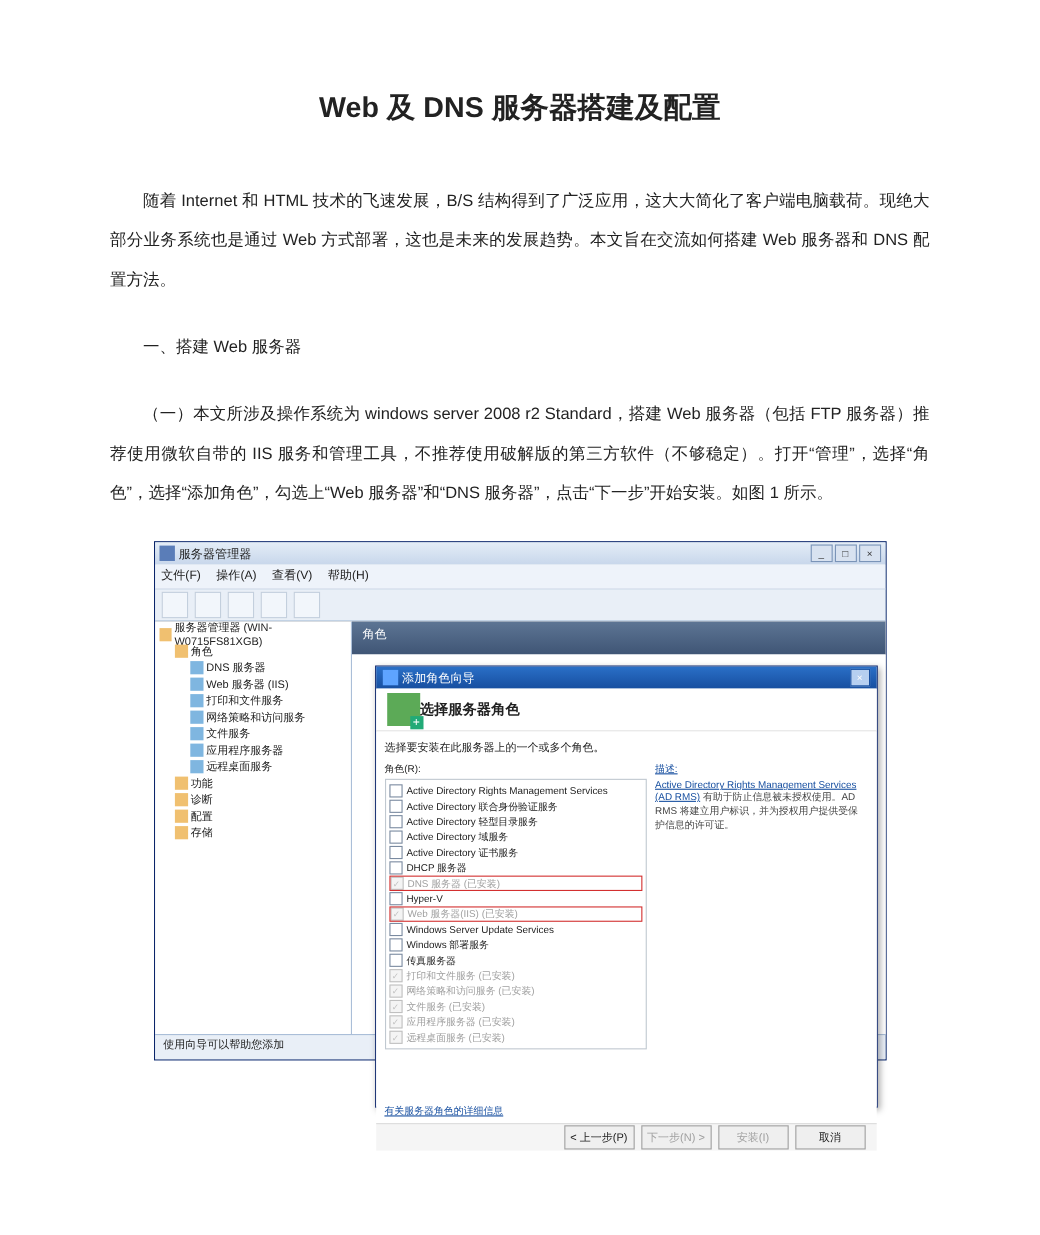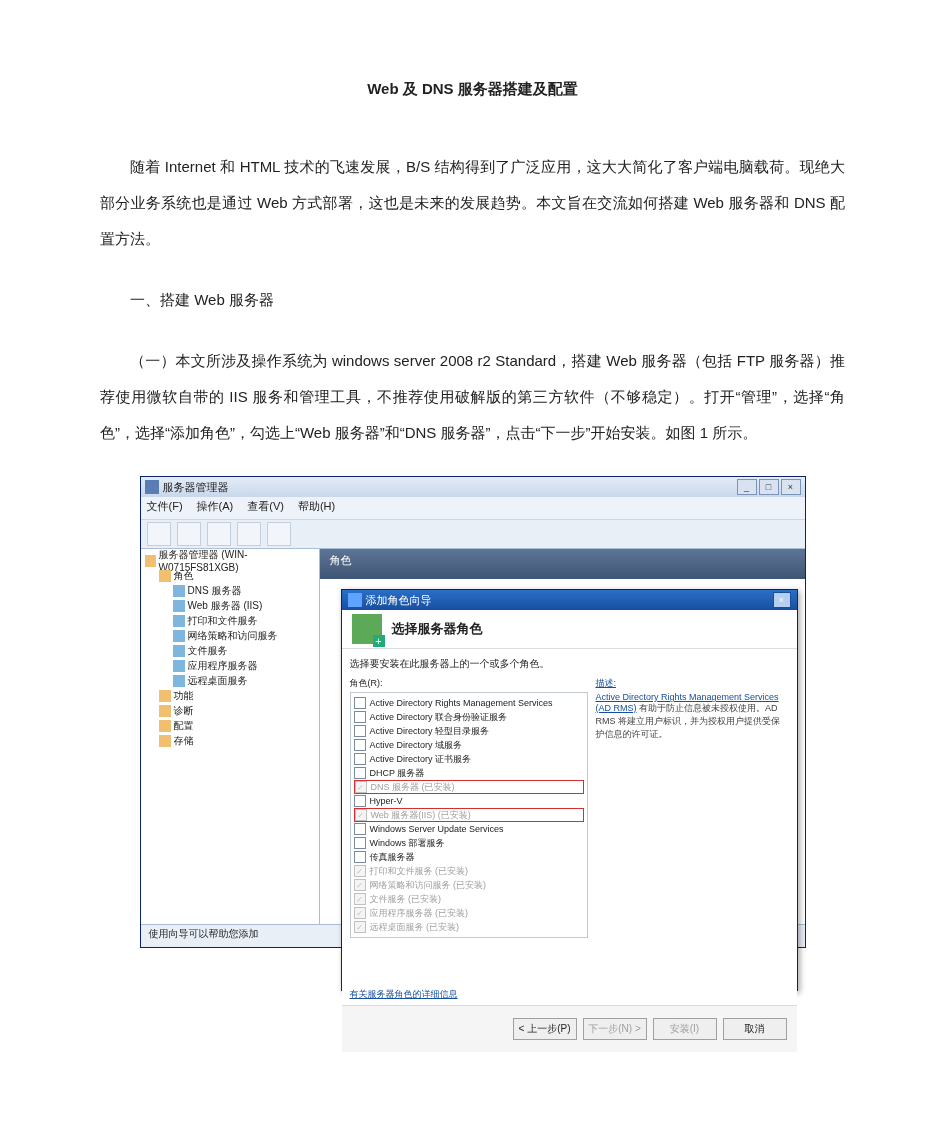--- a/index.html
+++ b/index.html
@@ -12,21 +12,21 @@
     height: 1123px;
   }
   .page {
     box-sizing: border-box;
     padding: 80px 100px 0 100px;
     width: 945px;
   }
   .doc-title {
     text-align: center;
     font-weight: bold;
-    font-size: 15px;
+    font-size: 26px;
     margin-bottom: 50px;
   }
   .para {
     font-size: 15px;
     line-height: 2.4;
     text-align: justify;
     text-indent: 2em;
     margin-bottom: 25px;
   }
   
@@ -115,21 +115,21 @@
   .wiz-titlebar {
     height:20px;
     background: linear-gradient(#2a6fc7, #174fa0);
     color:#fff; padding:2px 6px; font-size:11px;
     display:flex; align-items:center; gap:4px;
   }
   .wiz-titlebar .wiz-ico { width:14px;height:14px;background:#5ea4ff;}
   .wiz-titlectrls { margin-left:auto; display:flex; gap:2px;}
   .wiz-titlectrls span { width:16px;height:14px;background:#b6cff0;border:1px solid #174fa0;display:flex;align-items:center;justify-content:center;font-size:9px;}
   .wiz-head {
-    height:42px; display:flex; align-items:center; gap:10px;
+    height:42px; display:flex; align-items:center; gap:0;
     padding:4px 10px; border-bottom:1px solid #dcdcdc;
     background:#fff;
   }
   .wiz-head .big-ico {
     width:30px;height:30px;background:#5caa57; position:relative;
   }
   .wiz-head .big-ico::after { content:"+"; position:absolute; right:-3px; bottom:-3px; background:#2a7; color:#fff; width:12px;height:12px; font-size:11px; display:flex;align-items:center;justify-content:center;}
   .wiz-head-title { font-size:13px; font-weight:bold;}
   .wiz-body { flex:1; display:flex; background:#fff;}
   .wiz-nav {
@@ -152,21 +152,21 @@
   .role-row.dim { color:#a0a0a0;}
   .row-highlight { outline:1px solid #d32f2f; outline-offset:-1px; padding:0 1px;}
   .role-desc-col { flex:1; font-size:9px; }
   .role-desc-col .desc-label { text-decoration:underline; color:#174fa0; margin-bottom:2px;}
   .role-desc-col .desc-link { color:#174fa0; text-decoration:underline;}
   .role-desc-col .desc-text { color:#444;}
   .wiz-more { font-size:9px; color:#174fa0; text-decoration:underline; margin-top:50px;}
   .wiz-footer {
     height:34px; border-top:1px solid #dcdcdc;
     display:flex; justify-content:flex-end; align-items:center; gap:6px;
-    padding:12px 10px; background:#f5f5f5;
+    padding:1px 10px; background:#f5f5f5;
   }
   .wiz-btn {
     min-width:62px; height:20px;
     border:1px solid #a0a0a0; background:#efefef;
     font-size:10px; display:flex;align-items:center;justify-content:center;
   }
   .wiz-btn.disabled { color:#a0a0a0;}
 </style>
 </head>
 <body>

